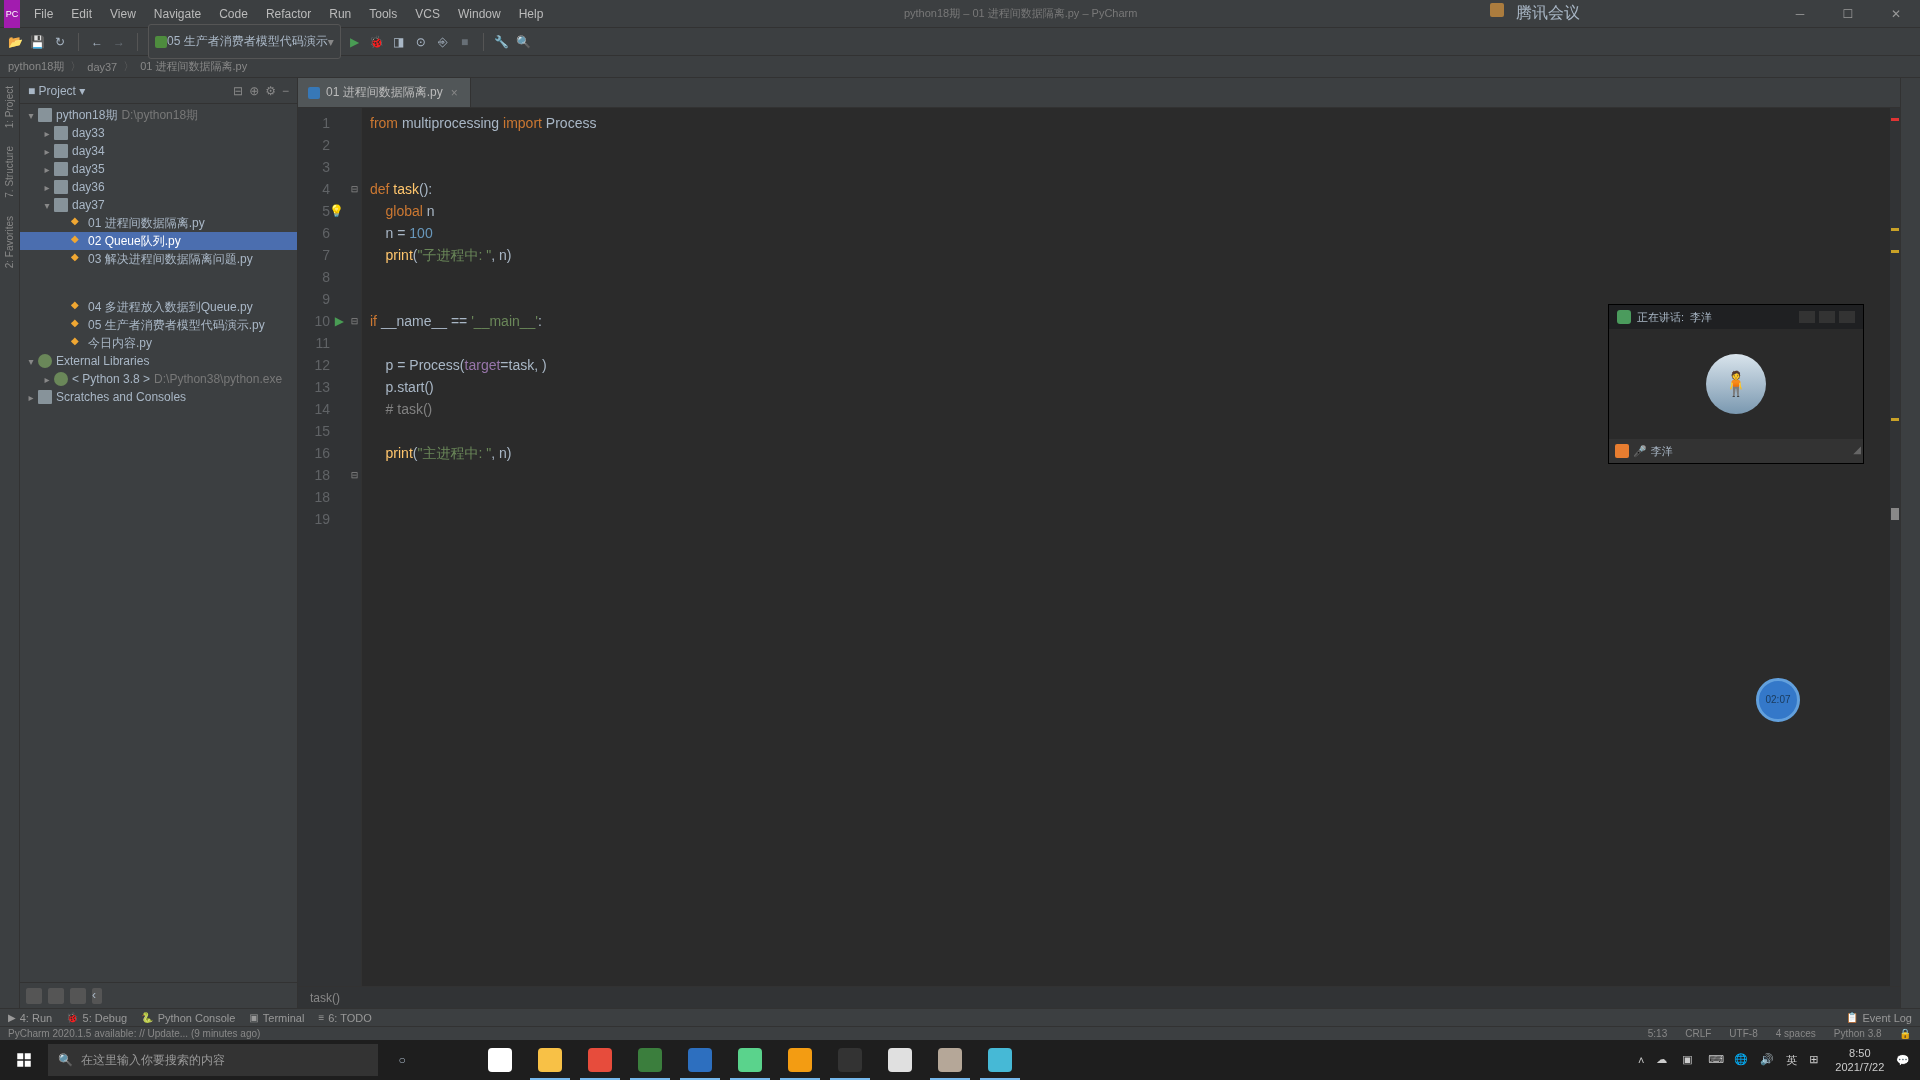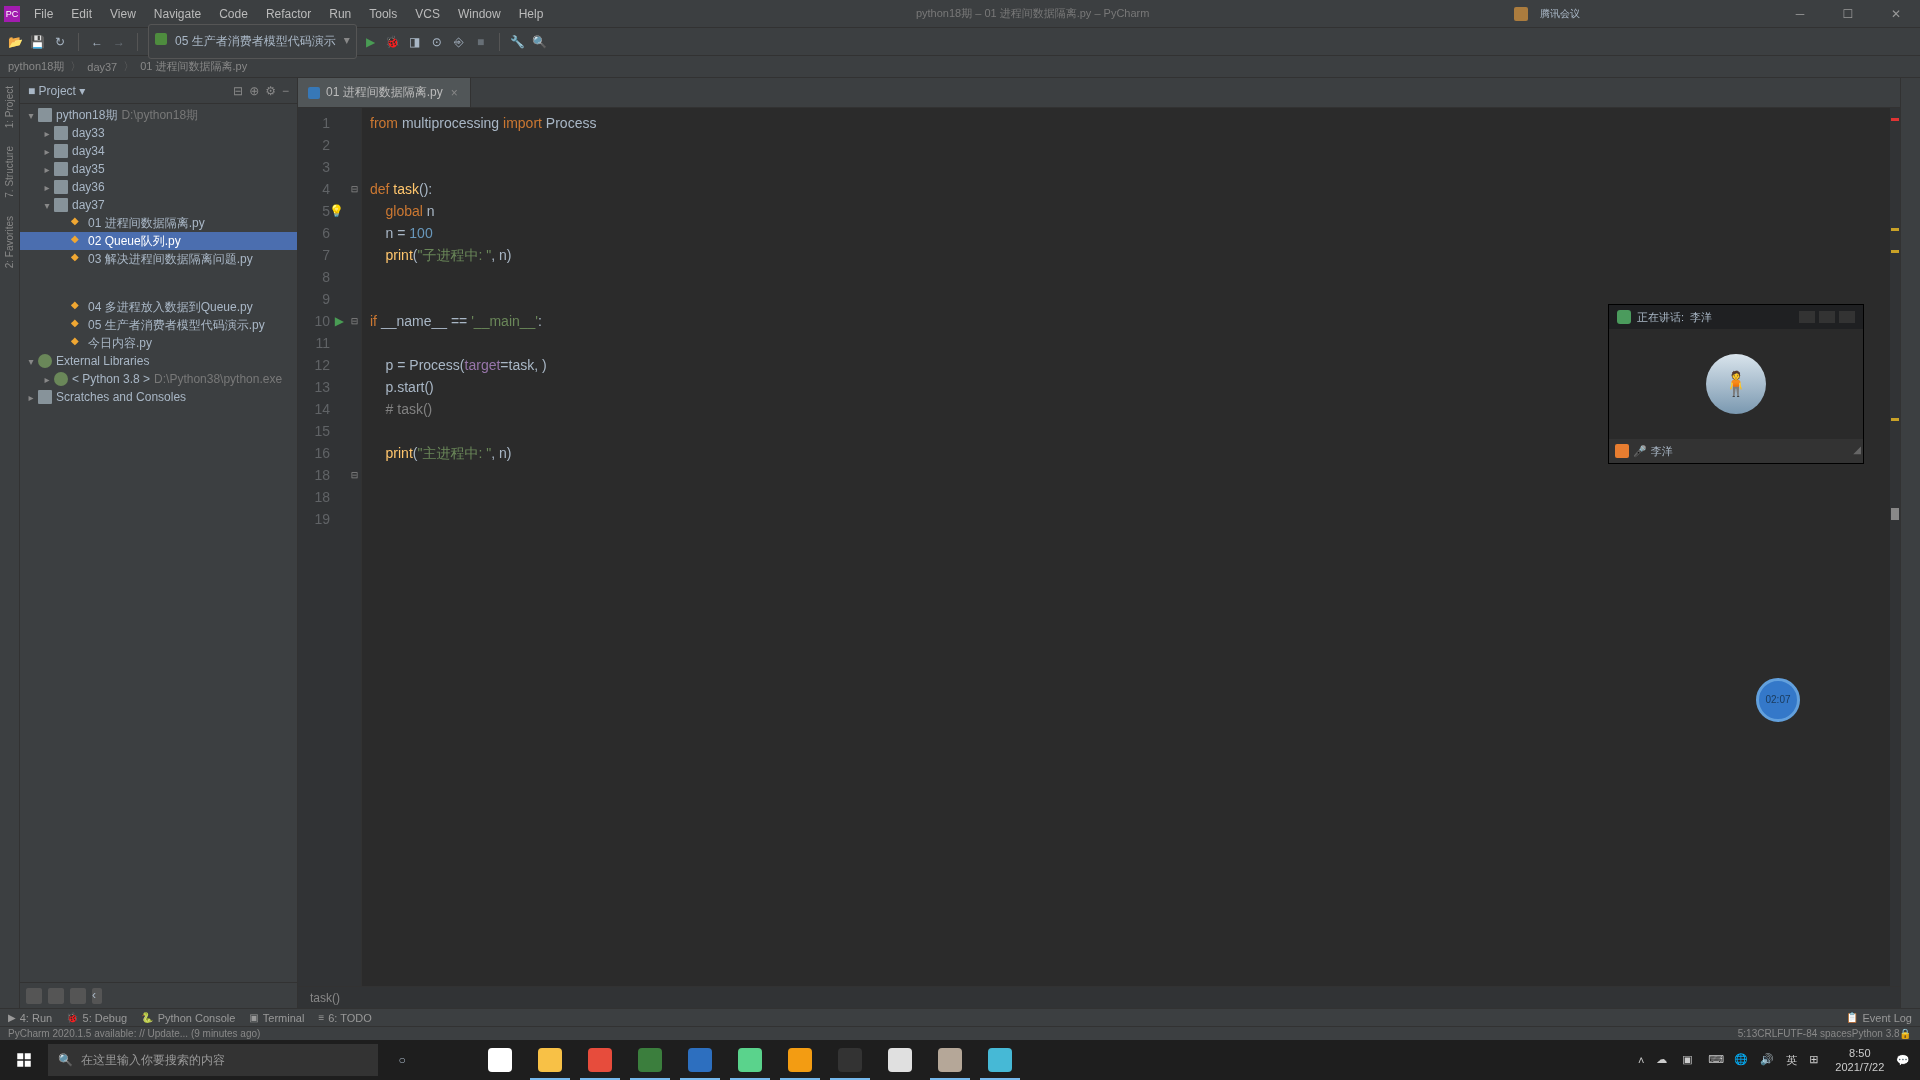--- a/index.html
+++ b/index.html
@@ -1,33 +1,33 @@
 <!DOCTYPE html>
 <html><head>
 <meta charset="utf-8">
 <style>
 * { margin: 0; padding: 0; box-sizing: border-box; font-family: "Segoe UI", "Microsoft YaHei", sans-serif; }
 body { background: #2b2b2b; color: #a9b7c6; font-size: 12px; overflow: hidden; width: 1920px; height: 1080px; }
 
 
 .titlebar { height: 28px; background: #3c3f41; display: flex; align-items: center; padding: 0 4px; border-bottom: 1px solid #323232; }
-.app-logo { width: 16px; height: 16px; background: #a21caf; margin-right: 6px; display: inline-flex; align-items: center; justify-content: center; font-size: 9px; color: #fff; }
+.app-logo { width: 16px; height: 28px; background: #a21caf; margin-right: 6px; display: inline-flex; align-items: center; justify-content: center; font-size: 9px; color: #fff; }
 .menu { display: flex; gap: 2px; }
 .menu span { padding: 4px 8px; color: #bbb; cursor: default; }
 .title-text { flex: 1; text-align: center; color: #787878; font-size: 11px; }
-.taskbar-app { display: flex; align-items: flex-end; gap: 12px; margin-right: 200px; font-size: 10px; }
+.taskbar-app { display: flex; align-items: flex-start; gap: 12px; margin-right: 200px; font-size: 16px; }
 .taskbar-app .icon { width: 14px; height: 14px; background: #ab7c3e; border-radius: 2px; }
 .win-controls { display: flex; gap: 8px; }
 .win-controls span { width: 40px; text-align: center; color: #999; }
 
 
 .toolbar { height: 28px; background: #3c3f41; display: flex; align-items: center; padding: 0 8px; gap: 6px; border-bottom: 1px solid #323232; }
 .toolbar .sep { width: 1px; height: 18px; background: #555; margin: 0 4px; }
 .tb-icon { width: 16px; height: 16px; display: inline-flex; align-items: center; justify-content: center; color: #a9b7c6; font-size: 12px; }
-.run-config { display: flex; align-items: flex-start; gap: 8px; background: #3c3f41; border: 1px solid #555; padding: 8px 6px; border-radius: 3px; min-width: 180px; }
+.run-config { display: flex; align-items: center; gap: 0; background: #3c3f41; border: 1px solid #555; padding: 8px 6px; border-radius: 3px; min-width: 180px; }
 .run-config .cfg-icon { width: 12px; height: 12px; background: #4e8c3e; border-radius: 2px; }
 .tb-icon.run { color: #499c54; }
 
 
 .breadcrumb { height: 22px; background: #3c3f41; display: flex; align-items: center; padding: 0 8px; gap: 6px; color: #888; font-size: 11px; border-bottom: 1px solid #323232; }
 .breadcrumb .sep { color: #666; }
 
 
 .main { display: flex; height: calc(1080px - 28px - 28px - 22px - 18px - 14px - 40px); }
 .side-tab-left { width: 20px; background: #3c3f41; border-right: 1px solid #323232; display: flex; flex-direction: column; align-items: center; padding-top: 4px; gap: 10px; }
@@ -99,21 +99,21 @@
 
 
 .timer { position: absolute; top: 570px; right: 100px; width: 44px; height: 44px; border-radius: 50%; background: #3478c9; border: 3px solid #62a0dd; color: #1a3a5a; display: flex; align-items: center; justify-content: center; font-size: 10px; z-index: 99; }
 
 
 .tool-tabs { height: 18px; background: #3c3f41; display: flex; align-items: center; padding: 0 8px; gap: 14px; border-top: 1px solid #323232; }
 .tool-tabs .tb { display: flex; align-items: center; gap: 4px; color: #999; font-size: 11px; }
 .tool-tabs .tb .tbi { font-size: 10px; }
 .tool-tabs .right { margin-left: auto; }
 .status-bar { height: 14px; background: #3c3f41; display: flex; align-items: center; padding: 0 8px; gap: 10px; font-size: 10px; color: #888; border-top: 1px solid #323232; }
-.status-bar .right { margin-left: auto; display: flex; gap: 0; align-items: center; }
+.status-bar .right { margin-left: auto; display: flex; gap: 18px; align-items: center; }
 .status-bar .lock { font-size: 10px; }
 
 
 .win-taskbar { height: 40px; background: #1e1e1e; display: flex; align-items: center; }
 .win-start { width: 48px; height: 40px; display: flex; align-items: center; justify-content: center; background: #1e1e1e; }
 .win-start svg { width: 18px; height: 18px; fill: #fff; }
 .search-box { width: 330px; height: 32px; background: #333; display: flex; align-items: center; padding: 0 10px; gap: 8px; color: #999; }
 .task-apps { display: flex; gap: 2px; margin-left: 50px; }
 .task-apps .app { width: 48px; height: 40px; display: flex; align-items: center; justify-content: center; position: relative; }
 .task-apps .app.active::after { content: ""; position: absolute; bottom: 0; left: 4px; right: 4px; height: 2px; background: #76b9ed; }

